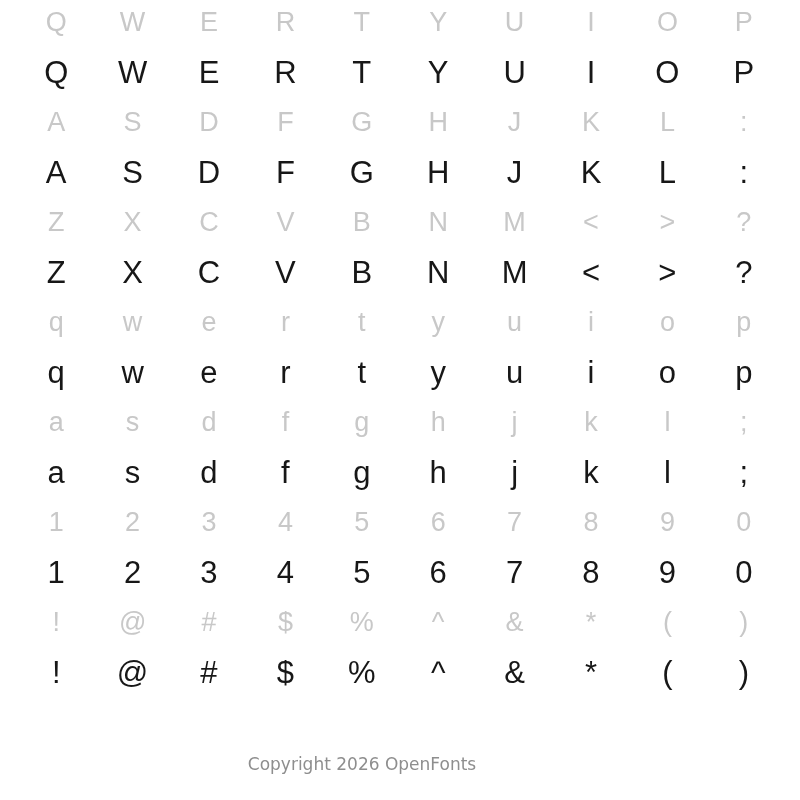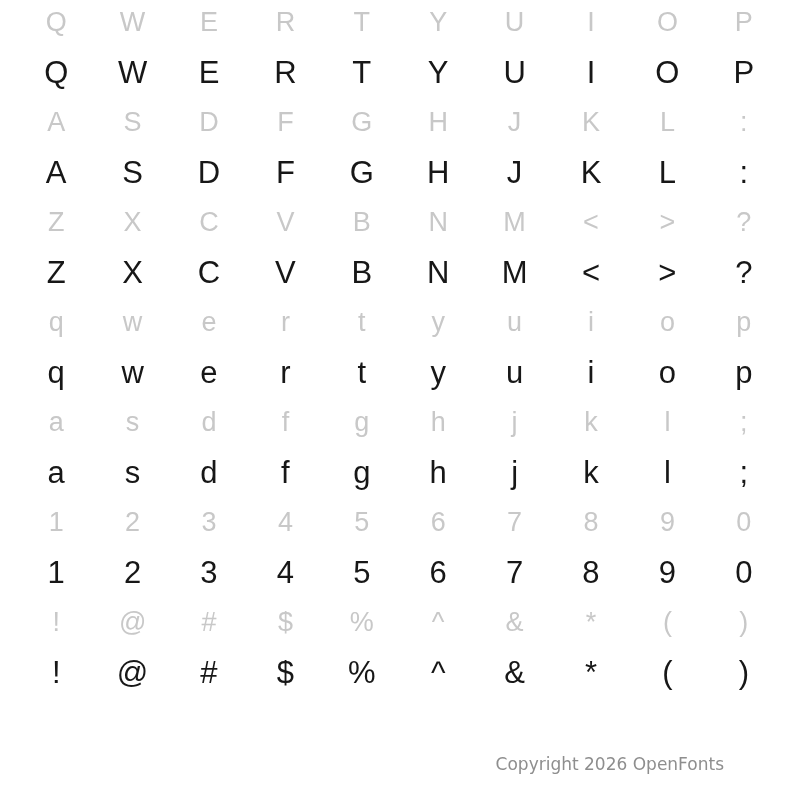--- a/index.html
+++ b/index.html
@@ -52,21 +52,21 @@
   }
   .row.solid .cell {
     color: #171717;
     font-size: 31px;
   }
   #footer {
     position: absolute;
     left: 0;
     bottom: 26px;
     width: 800px;
-    text-align: right;
+    text-align: center;
     padding-right: 76px;
     box-sizing: border-box;
     color: #8e8e8e;
     font-size: 17px;
     font-family: "DejaVu Sans", sans-serif;
   }
 </style>
 </head>
 <body>
 

